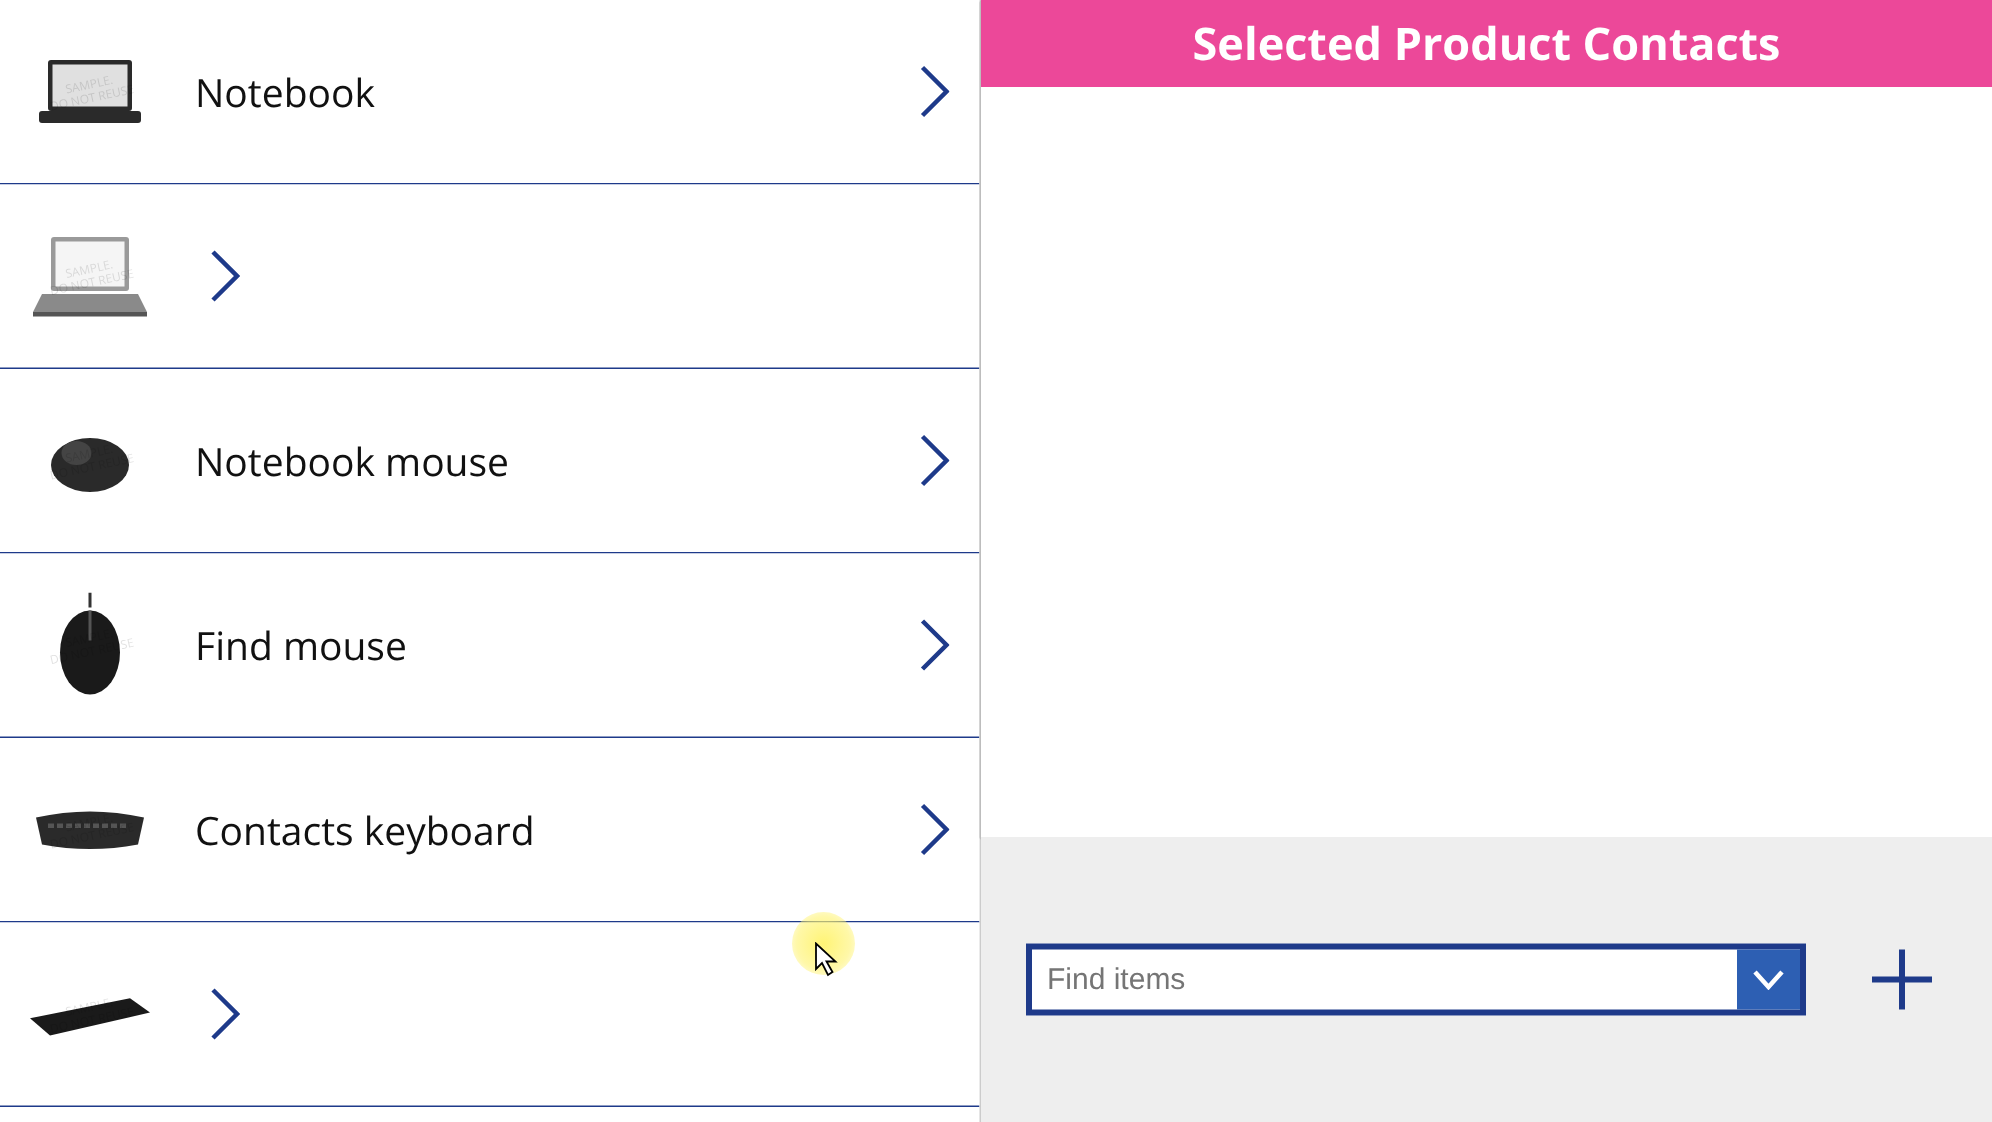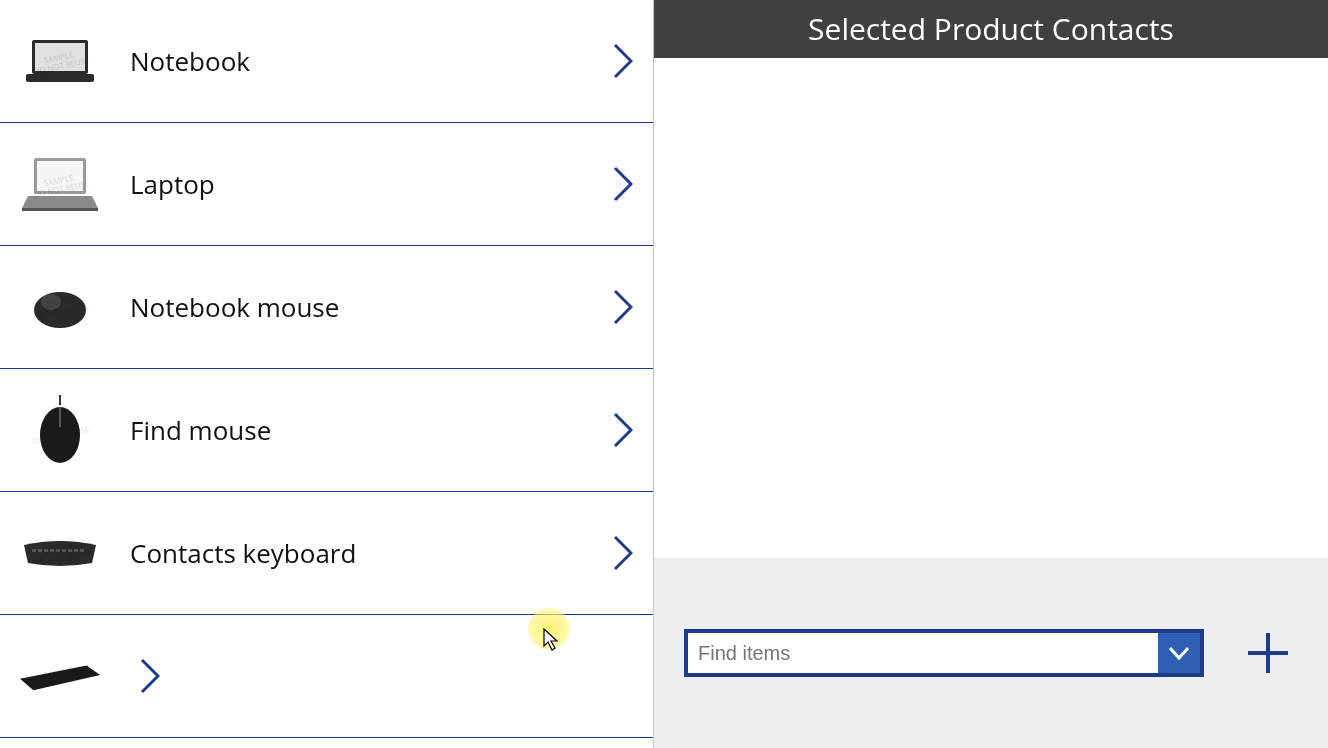--- a/index.html
+++ b/index.html
@@ -86,25 +86,25 @@
   
   .right-panel {
     flex: 1;
     height: 100%;
     display: flex;
     flex-direction: column;
     position: relative;
     background: #e8e8e8;
   }
   .right-header {
-    background: #404040;
+    background: #ec4899;
     color: #fff;
     text-align: center;
     font-size: 30px;
-    font-weight: 400;
+    font-weight: 700;
     height: 58px;
     line-height: 58px;
     width: 100%;
   }
   .right-body {
     flex: 1;
     background: #fff;
     margin: 0;
     height: 498px;
   }
@@ -194,21 +194,20 @@
       <div class="product-row">
         <div class="thumb">
           <svg width="76" height="56" viewBox="0 0 76 56">
             <rect x="12" y="2" width="52" height="36" rx="2" fill="#9a9a9a"></rect>
             <rect x="15" y="5" width="46" height="30" fill="#f5f5f5"></rect>
             <polygon points="6,40 70,40 76,52 0,52" fill="#8a8a8a"></polygon>
             <rect x="0" y="52" width="76" height="3" fill="#555"></rect>
           </svg>
           <span class="wm">SAMPLE.<br>DO NOT REUSE</span>
         </div>
-        <div class="product-label">Laptop</div>
         <div class="chevron-cell">
           <svg width="20" height="36" viewBox="0 0 20 36">
               <polyline points="2,2 18,18 2,34" fill="none" stroke="#1e3a8a" stroke-width="3"></polyline>
             </svg>
         </div>
       </div>
 
       <div class="product-row">
         <div class="thumb">
           <svg width="66" height="50" viewBox="0 0 66 50">

